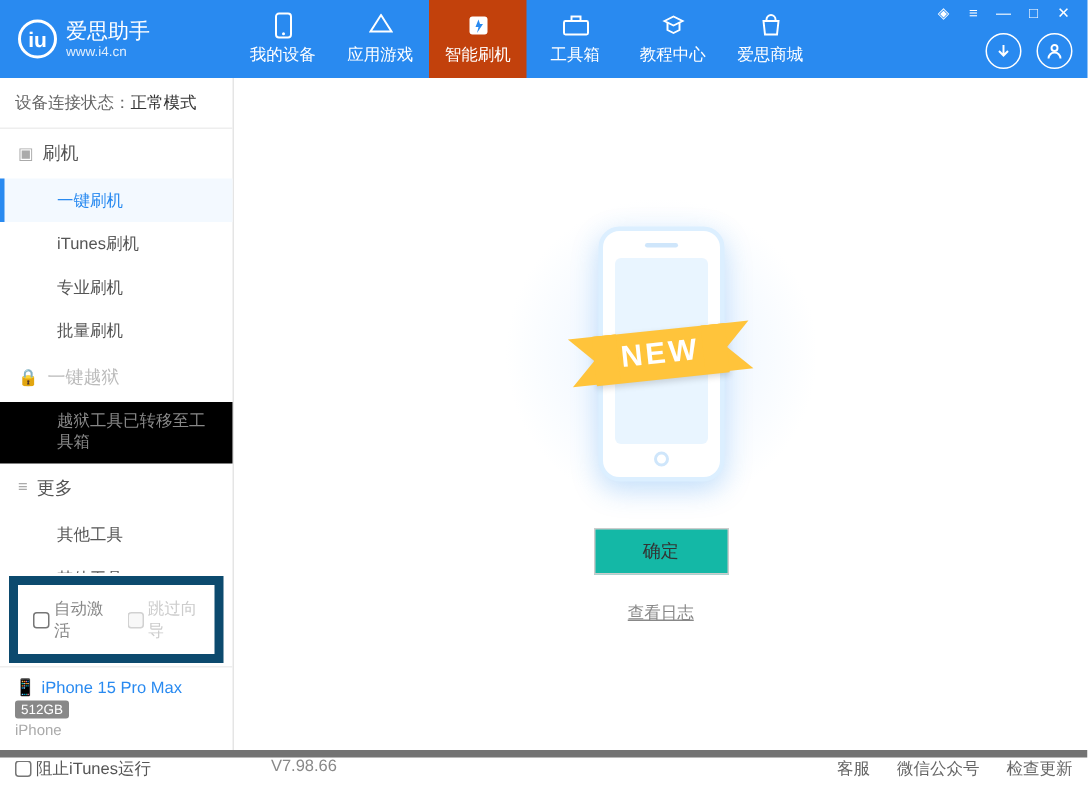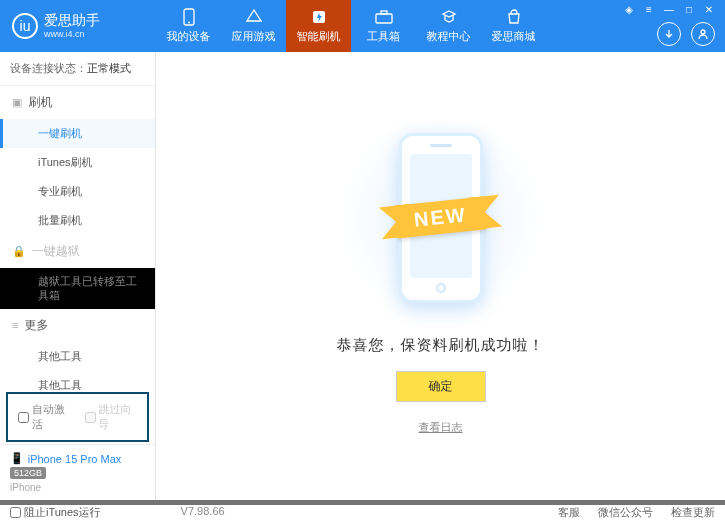--- a/index.html
+++ b/index.html
@@ -1,59 +1,59 @@
 <!DOCTYPE html>
 <html><head>
 <meta charset="utf-8">
 <style>
 * { margin: 0; padding: 0; box-sizing: border-box; font-family: "Microsoft YaHei", sans-serif; }
 body { width: 725px; height: 527px; background: #fff; overflow: hidden; }
 .header { height: 52px; background: #298af0; display: flex; align-items: center; color: #fff; position: relative; }
 .logo-area { display: flex; align-items: center; padding: 0 12px; width: 156px; }
-.logo-circle { width: 26px; height: 26px; border: 2px solid #fff; border-radius: 50%; display: flex; align-items: center; justify-content: center; font-weight: normal; font-size: 14px; margin-right: 6px; }
+.logo-circle { width: 26px; height: 26px; border: 2px solid #fff; border-radius: 50%; display: flex; align-items: center; justify-content: center; font-weight: bold; font-size: 14px; margin-right: 6px; }
 .logo-text { font-size: 14px; line-height: 1.1; }
 .logo-sub { font-size: 9px; opacity: 0.85; }
 .nav { display: flex; height: 100%; }
 .nav-item { width: 65px; display: flex; flex-direction: column; align-items: center; justify-content: center; font-size: 11px; cursor: pointer; gap: 3px; }
 .nav-item.active { background: #c2410c; }
 .nav-icon { width: 18px; height: 18px; display: flex; align-items: center; justify-content: center; }
 .header-right { position: absolute; right: 8px; top: 3px; display: flex; gap: 4px; }
 .win-btn { width: 16px; height: 12px; color: #fff; font-size: 10px; cursor: pointer; display: flex; align-items: center; justify-content: center; }
 .header-circles { position: absolute; right: 10px; top: 22px; display: flex; gap: 10px; }
 .circle-btn { width: 24px; height: 24px; border: 1.5px solid #fff; border-radius: 50%; display: flex; align-items: center; justify-content: center; font-size: 12px; cursor: pointer; }
 .body-area { display: flex; height: 448px; }
 .sidebar { width: 156px; border-right: 1px solid #e5e5e5; display: flex; flex-direction: column; font-size: 12px; }
 .conn-status { padding: 9px 10px; color: #666; font-size: 11px; border-bottom: 1px solid #eee; }
 .conn-mode { color: #333; font-weight: 500; }
 .side-menu { flex: 1; overflow: auto; }
 .side-group { padding: 8px 12px; color: #555; display: flex; align-items: center; gap: 6px; cursor: pointer; }
 .side-subitem { padding: 7px 12px 7px 38px; color: #555; cursor: pointer; font-size: 11px; }
 .side-subitem.active { color: #298af0; border-left: 3px solid #298af0; background: #f3f9ff; padding-left: 35px; }
 .side-multiline { padding: 6px 12px 6px 38px; color: #888; font-size: 11px; line-height: 1.3; background: #000000; }
 .group-icon { color: #aaa; font-size: 11px; }
-.checkbox-row { padding: 8px 10px; font-size: 11px; color: #888; display: flex; gap: 14px; border: 2px solid #0c4a6e; margin: 2px 6px; }
+.checkbox-row { padding: 8px 10px; font-size: 11px; color: #888; display: flex; gap: 14px; border: 6px solid #0c4a6e; margin: 2px 6px; }
 .chk { display: flex; align-items: center; gap: 3px; }
 .chk input { width: 11px; height: 11px; }
 .device-info { padding: 7px 10px; border-top: 1px solid #eee; font-size: 11px; }
 .device-name { color: #298af0; font-weight: 500; display: flex; align-items: center; gap: 4px; }
 .badge { display: inline-block; background: #888; color: #fff; font-size: 9px; padding: 1px 4px; border-radius: 2px; margin-top: 2px; }
 .device-type { color: #aaa; font-size: 10px; margin-top: 3px; }
 .main { flex: 1; display: flex; flex-direction: column; align-items: center; justify-content: center; background: #fff; }
 .phone-illust { position: relative; width: 160px; height: 200px; display: flex; align-items: center; justify-content: center; }
 .glow { position: absolute; width: 210px; height: 210px; background: radial-gradient(circle, #e8f3ff 0%, #ffffff 70%); border-radius: 50%; }
 .phone { position: relative; width: 84px; height: 170px; background: #fff; border: 3px solid #dcefff; border-radius: 14px; box-shadow: 0 6px 18px rgba(41,138,240,0.25); }
 .phone-inner { position: absolute; top: 18px; left: 8px; right: 8px; bottom: 22px; background: #e9f5ff; border-radius: 4px; }
 .phone-speaker { position: absolute; top: 8px; left: 50%; transform: translateX(-50%); width: 22px; height: 3px; background: #cfe6fb; border-radius: 2px; }
 .phone-home { position: absolute; bottom: 7px; left: 50%; transform: translateX(-50%); width: 10px; height: 10px; border: 2px solid #cfe6fb; border-radius: 50%; }
 .ribbon { position: absolute; background: #ffc43b; color: #fff; font-weight: bold; font-size: 20px; padding: 5px 18px; transform: rotate(-6deg); letter-spacing: 2px; box-shadow: 0 2px 4px rgba(0,0,0,0.15); }
 .ribbon::before, .ribbon::after { content: ''; position: absolute; top: 0; width: 0; height: 0; border: 16px solid #ffc43b; }
 .ribbon::before { left: -16px; border-left-color: transparent; }
 .ribbon::after { right: -16px; border-right-color: transparent; }
 .success-text { margin-top: 18px; font-size: 15px; color: #333; letter-spacing: 1px; }
-.ok-btn { margin-top: 16px; padding: 6px 32px; border: 1px solid #ccc; background: #fde047; font-size: 12px; cursor: pointer; color: #333; }
+.ok-btn { margin-top: 16px; padding: 6px 32px; border: 1px solid #ccc; background: #14b8a6; font-size: 12px; cursor: pointer; color: #333; }
 .log-link { margin-top: 18px; font-size: 11px; color: #888; cursor: pointer; text-decoration: underline; }
 .footer { height: 27px; border-top: 5px solid #737373; display: flex; align-items: flex-start; font-size: 11px; color: #666; padding: 0 10px; }
 .footer .chk { color: #555; }
 .footer-spacer { flex: 1; }
 .footer-ver { margin-left: 80px; color: #888; }
 .footer-link { margin-left: 18px; cursor: pointer; }
 svg { display: block; }
 </style>
 </head>
 <body>
@@ -197,21 +197,20 @@
   <div class="main">
     <div class="phone-illust">
       <div class="glow"></div>
       <div class="phone">
         <div class="phone-speaker"></div>
         <div class="phone-inner"></div>
         <div class="phone-home"></div>
       </div>
       <div class="ribbon">NEW</div>
     </div>
-    <div class="success-text">恭喜您，保资料刷机成功啦！</div>
     <button class="ok-btn">确定</button>
     <div class="log-link">查看日志</div>
   </div>
 </div>
 
 <div class="footer">
   <label class="chk">
     <input type="checkbox" style=""> 
       <span>阻止iTunes运行</span>
   </label>

